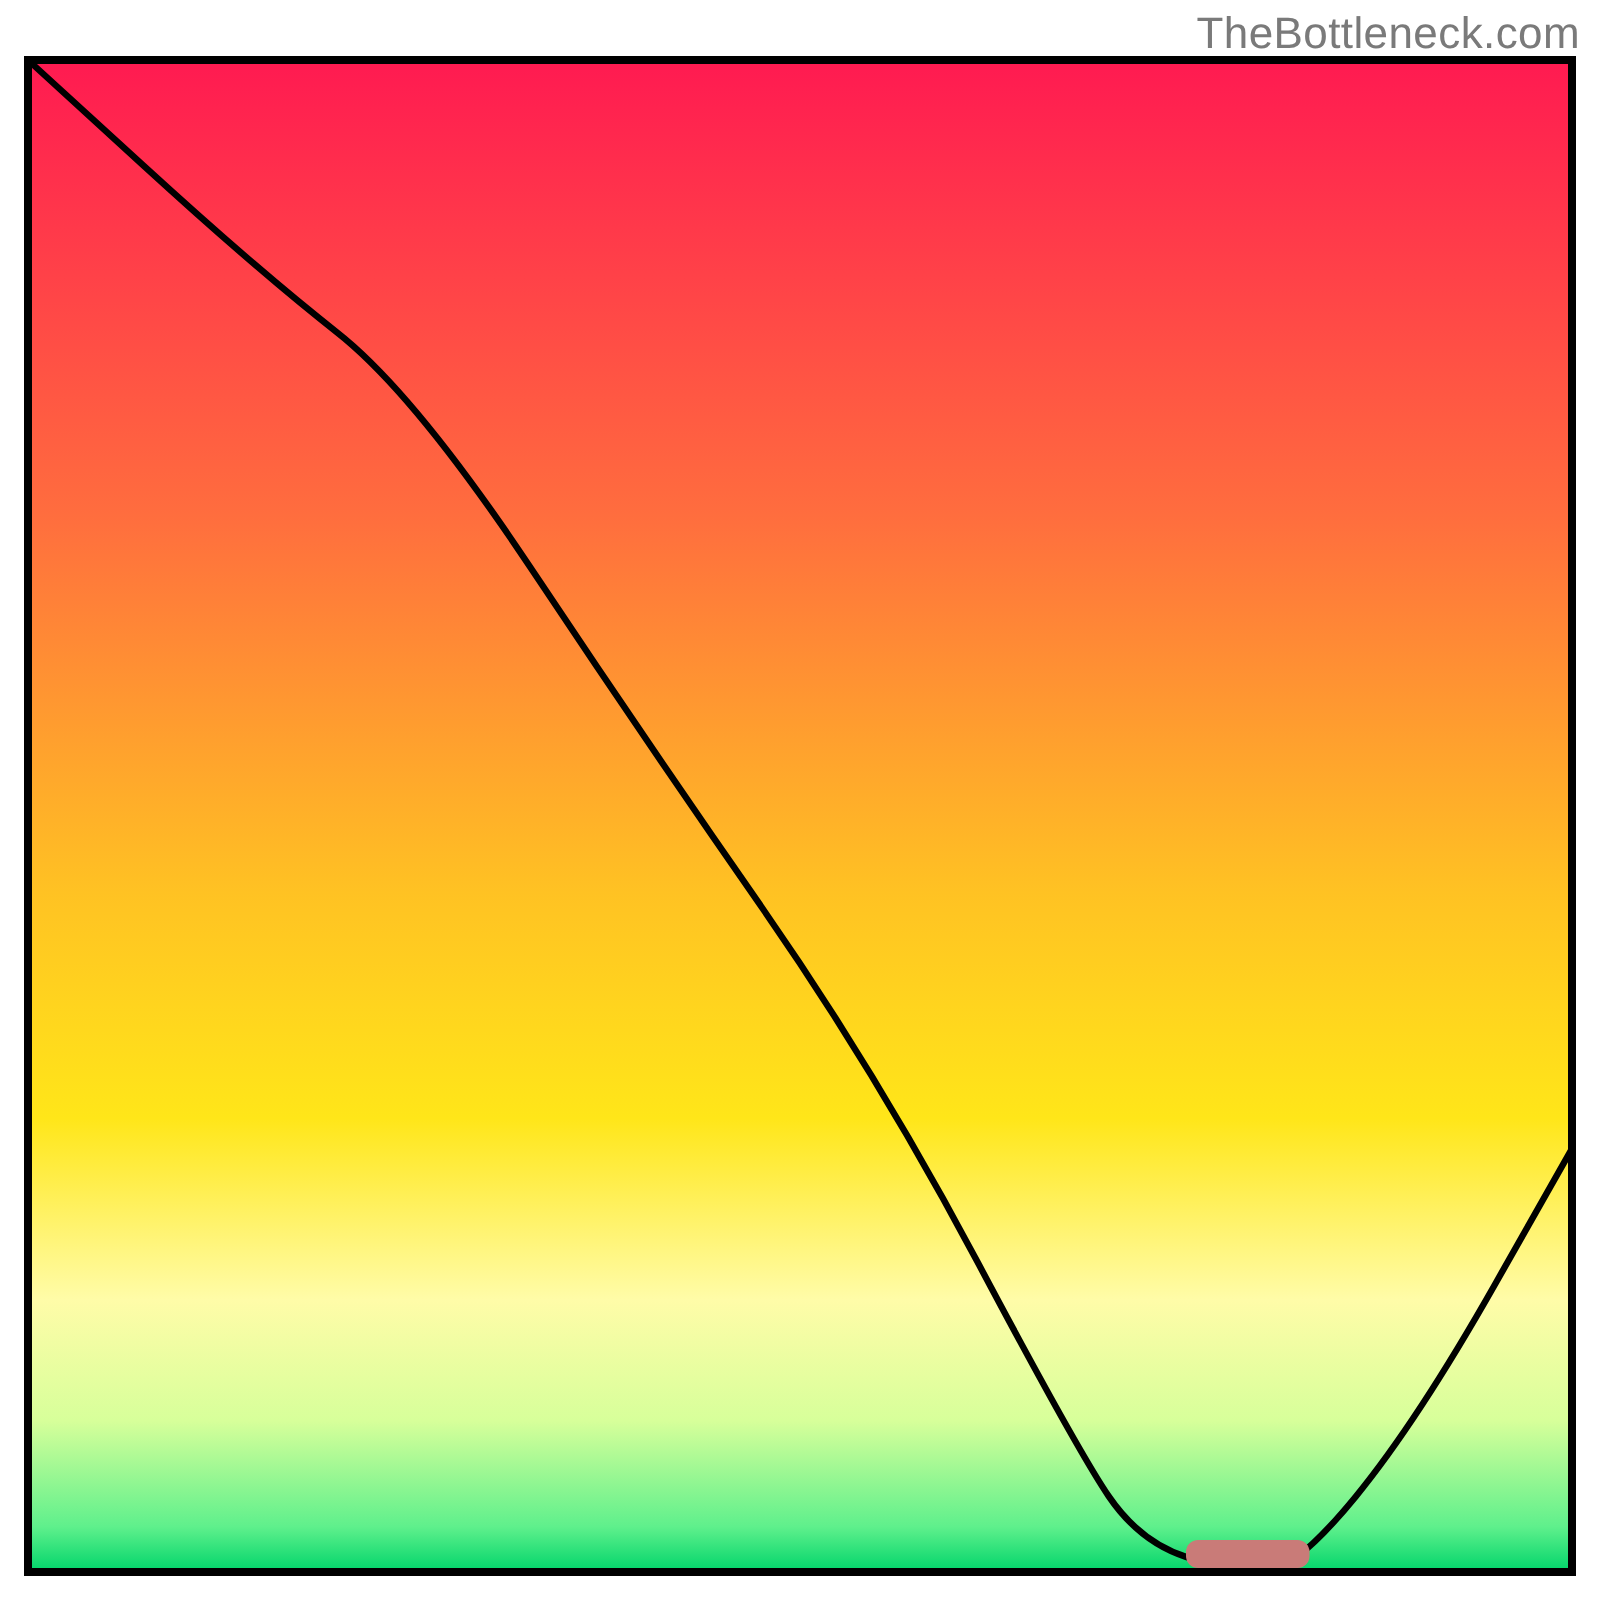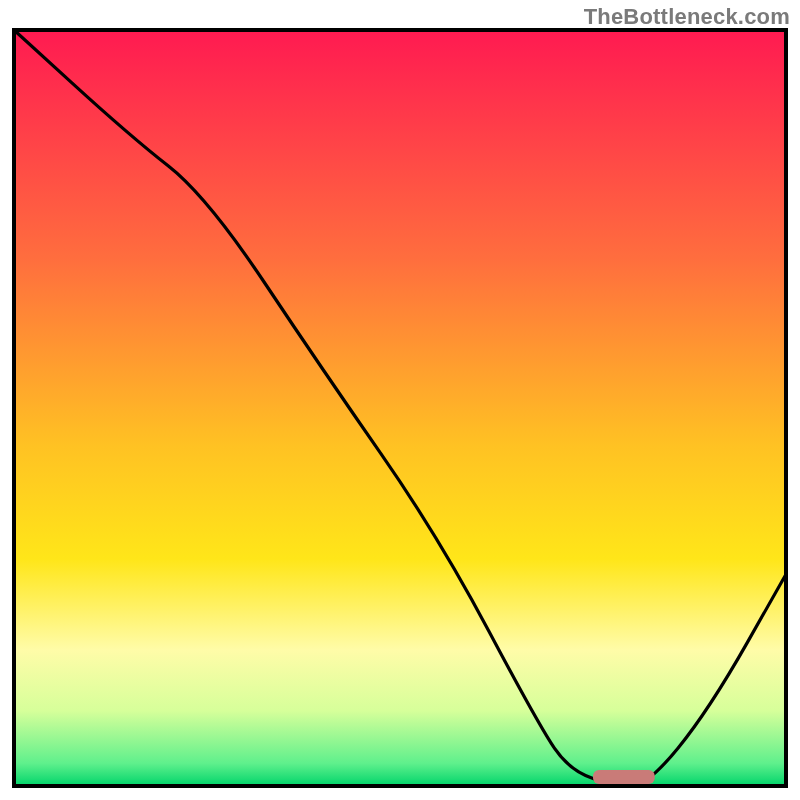--- a/index.html
+++ b/index.html
@@ -15,21 +15,21 @@
     position: relative;
     width: 800px;
     height: 800px;
   }
   .watermark {
     position: absolute;
     top: 4px;
     right: 10px;
     color: #7a7a7a;
     font-size: 22px;
-    font-weight: 700;
+    font-weight: 400;
     letter-spacing: 0.2px;
     z-index: 5;
     user-select: none;
   }
   svg.chart {
     position: absolute;
     left: 0;
     top: 0;
     width: 800px;
     height: 800px;

